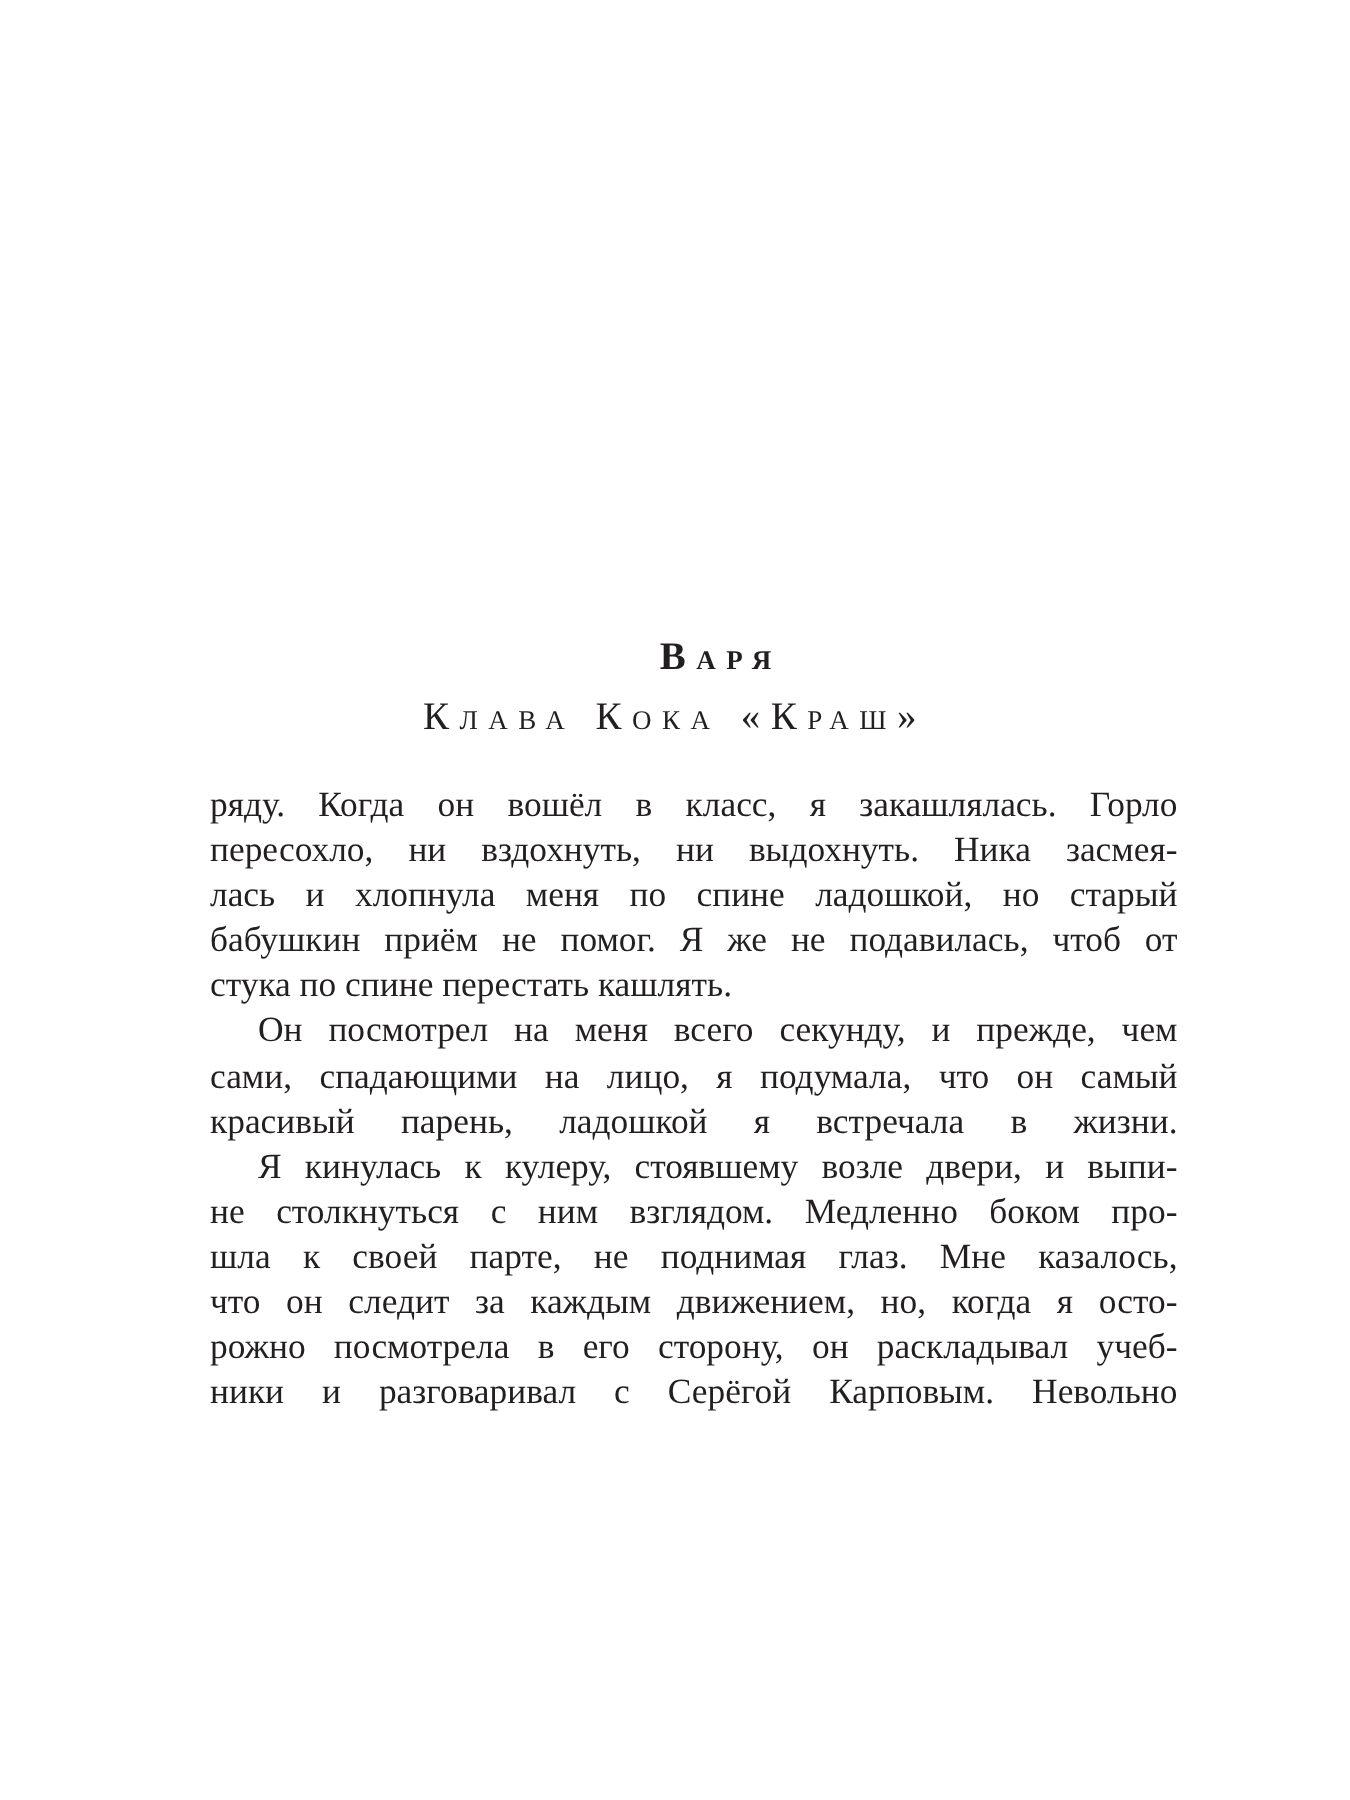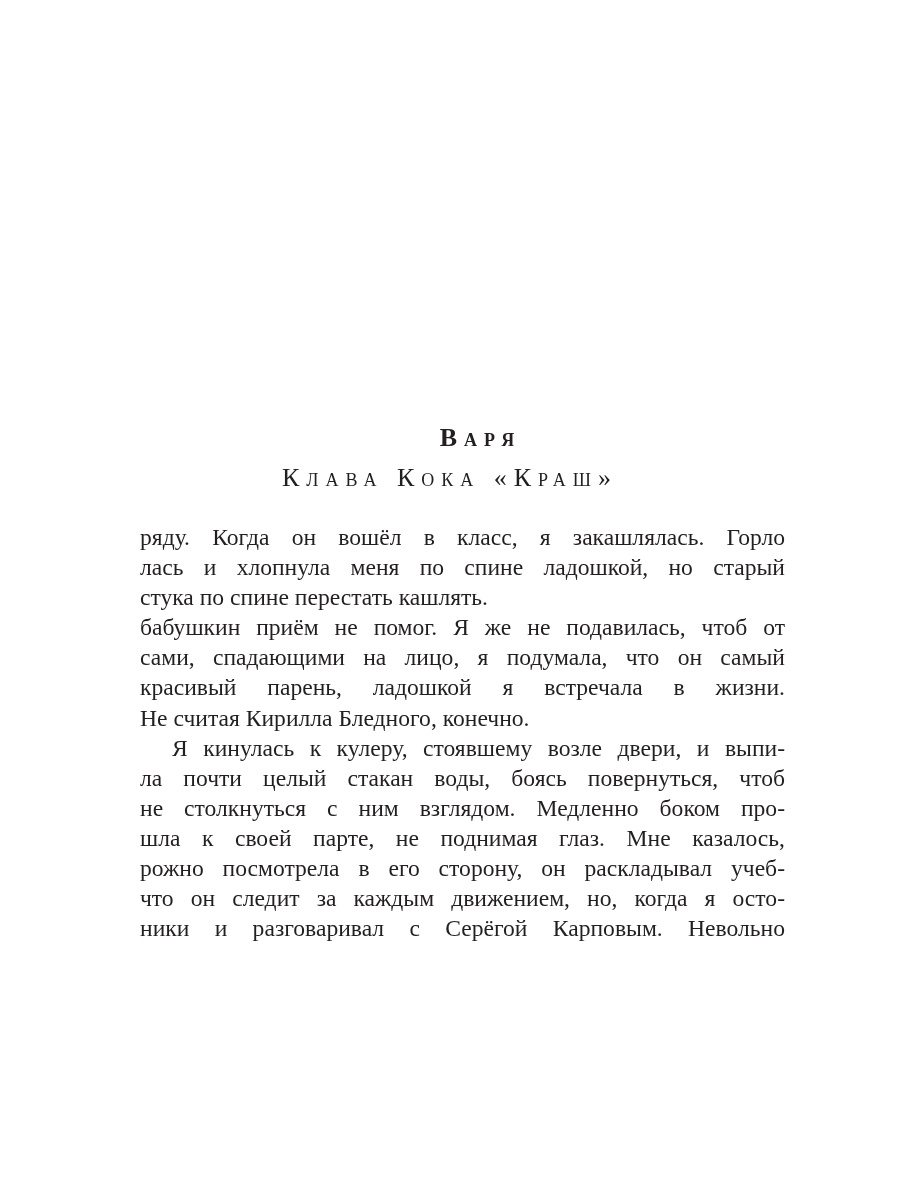--- a/index.html
+++ b/index.html
@@ -51,29 +51,29 @@
 
 <div class="page">
   <div class="chapter-heading">
     <div class="chapter-name">Варя</div>
     <div class="chapter-subtitle">Клава Кока «Краш»</div>
   </div>
 
   <div class="body-text">
 
     <span class="line">ряду. Когда он вошёл в класс, я закашлялась. Горло</span>
+    <span class="line">пересохло, ни вздохнуть, ни выдохнуть. Ника засмея-</span>
     <span class="line">лась и хлопнула меня по спине ладошкой, но старый</span>
+    <span class="line">бабушкин приём не помог. Я же не подавилась, чтоб от</span>
     <span class="line last">стука по спине перестать кашлять.</span>
-    <span class="line">бабушкин приём не помог. Я же не подавилась, чтоб от</span>
 
+    <span class="line indent">Он посмотрел на меня всего секунду, и прежде, чем</span>
     <span class="line">сами, спадающими на лицо, я подумала, что он самый</span>
     <span class="line">красивый парень, ладошкой я встречала в жизни.</span>
-    <span class="line last">Не считая Кирилла Бледного, конечно.</span>
 
     <span class="line indent">Я кинулась к кулеру, стоявшему возле двери, и выпи-</span>
-    <span class="line">ла почти целый стакан воды, боясь повернуться, чтоб</span>
     <span class="line">не столкнуться с ним взглядом. Медленно боком про-</span>
     <span class="line">шла к своей парте, не поднимая глаз. Мне казалось,</span>
+    <span class="line">что он следит за каждым движением, но, когда я осто-</span>
     <span class="line">рожно посмотрела в его сторону, он раскладывал учеб-</span>
-    <span class="line">что он следит за каждым движением, но, когда я осто-</span>
     <span class="line">ники и разговаривал с Серёгой Карповым. Невольно</span>
   </div>
 </div>
 
 </body></html>

